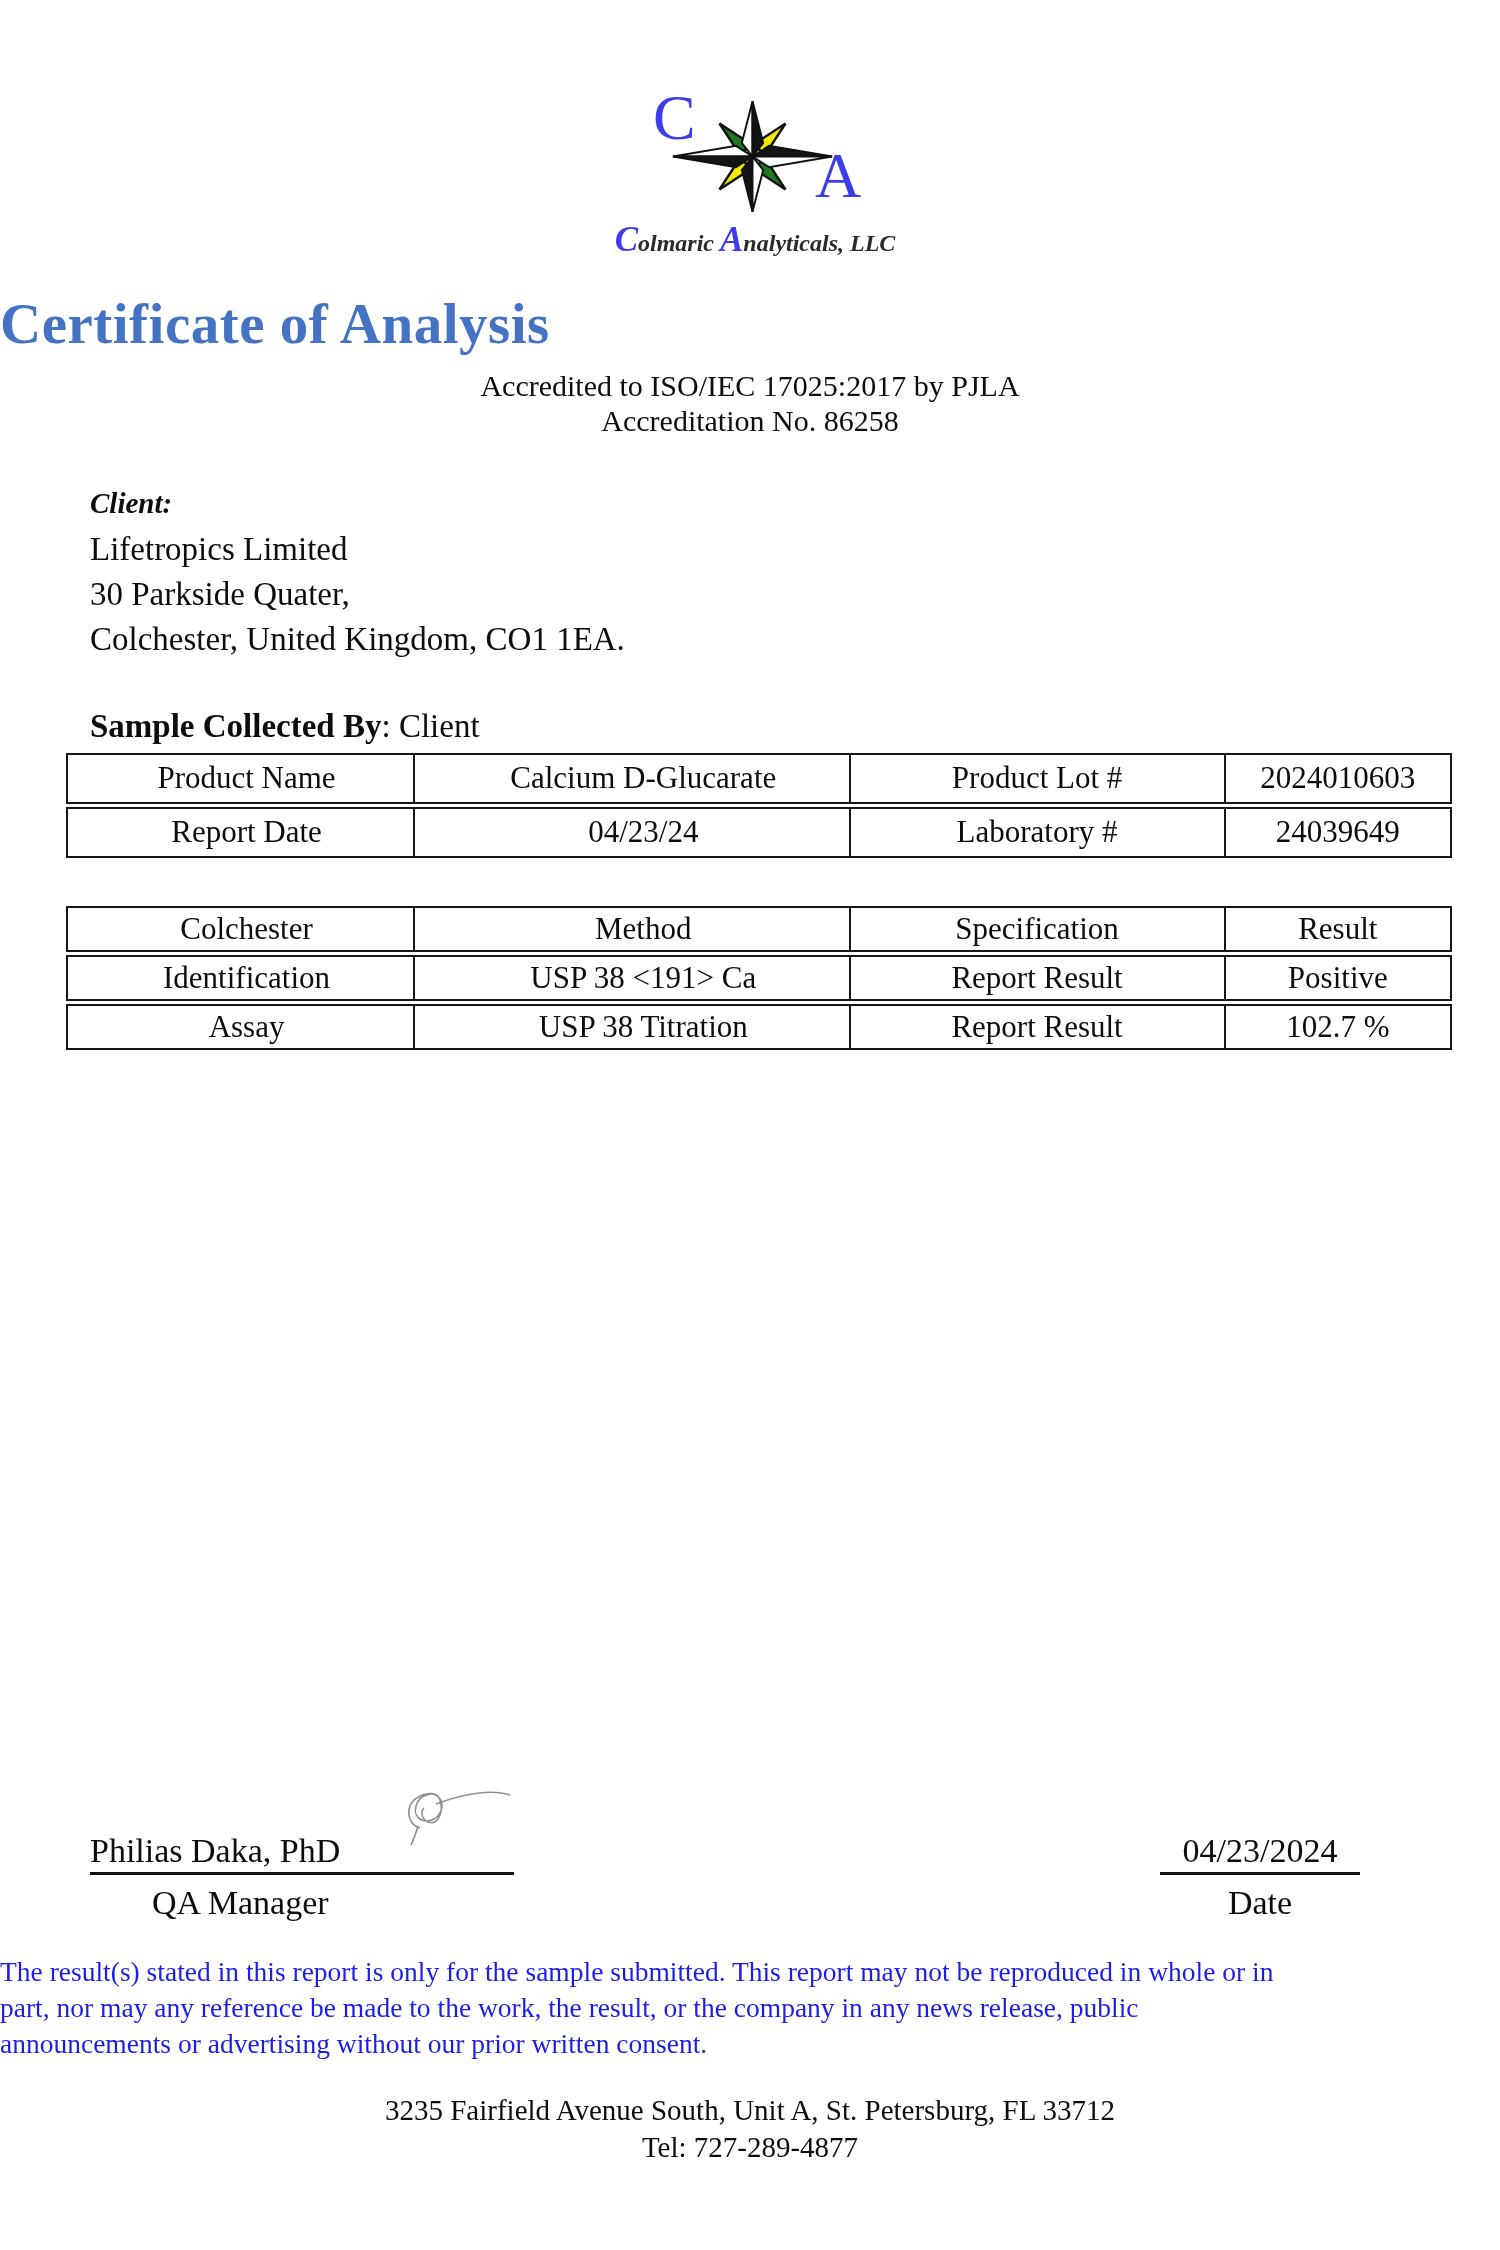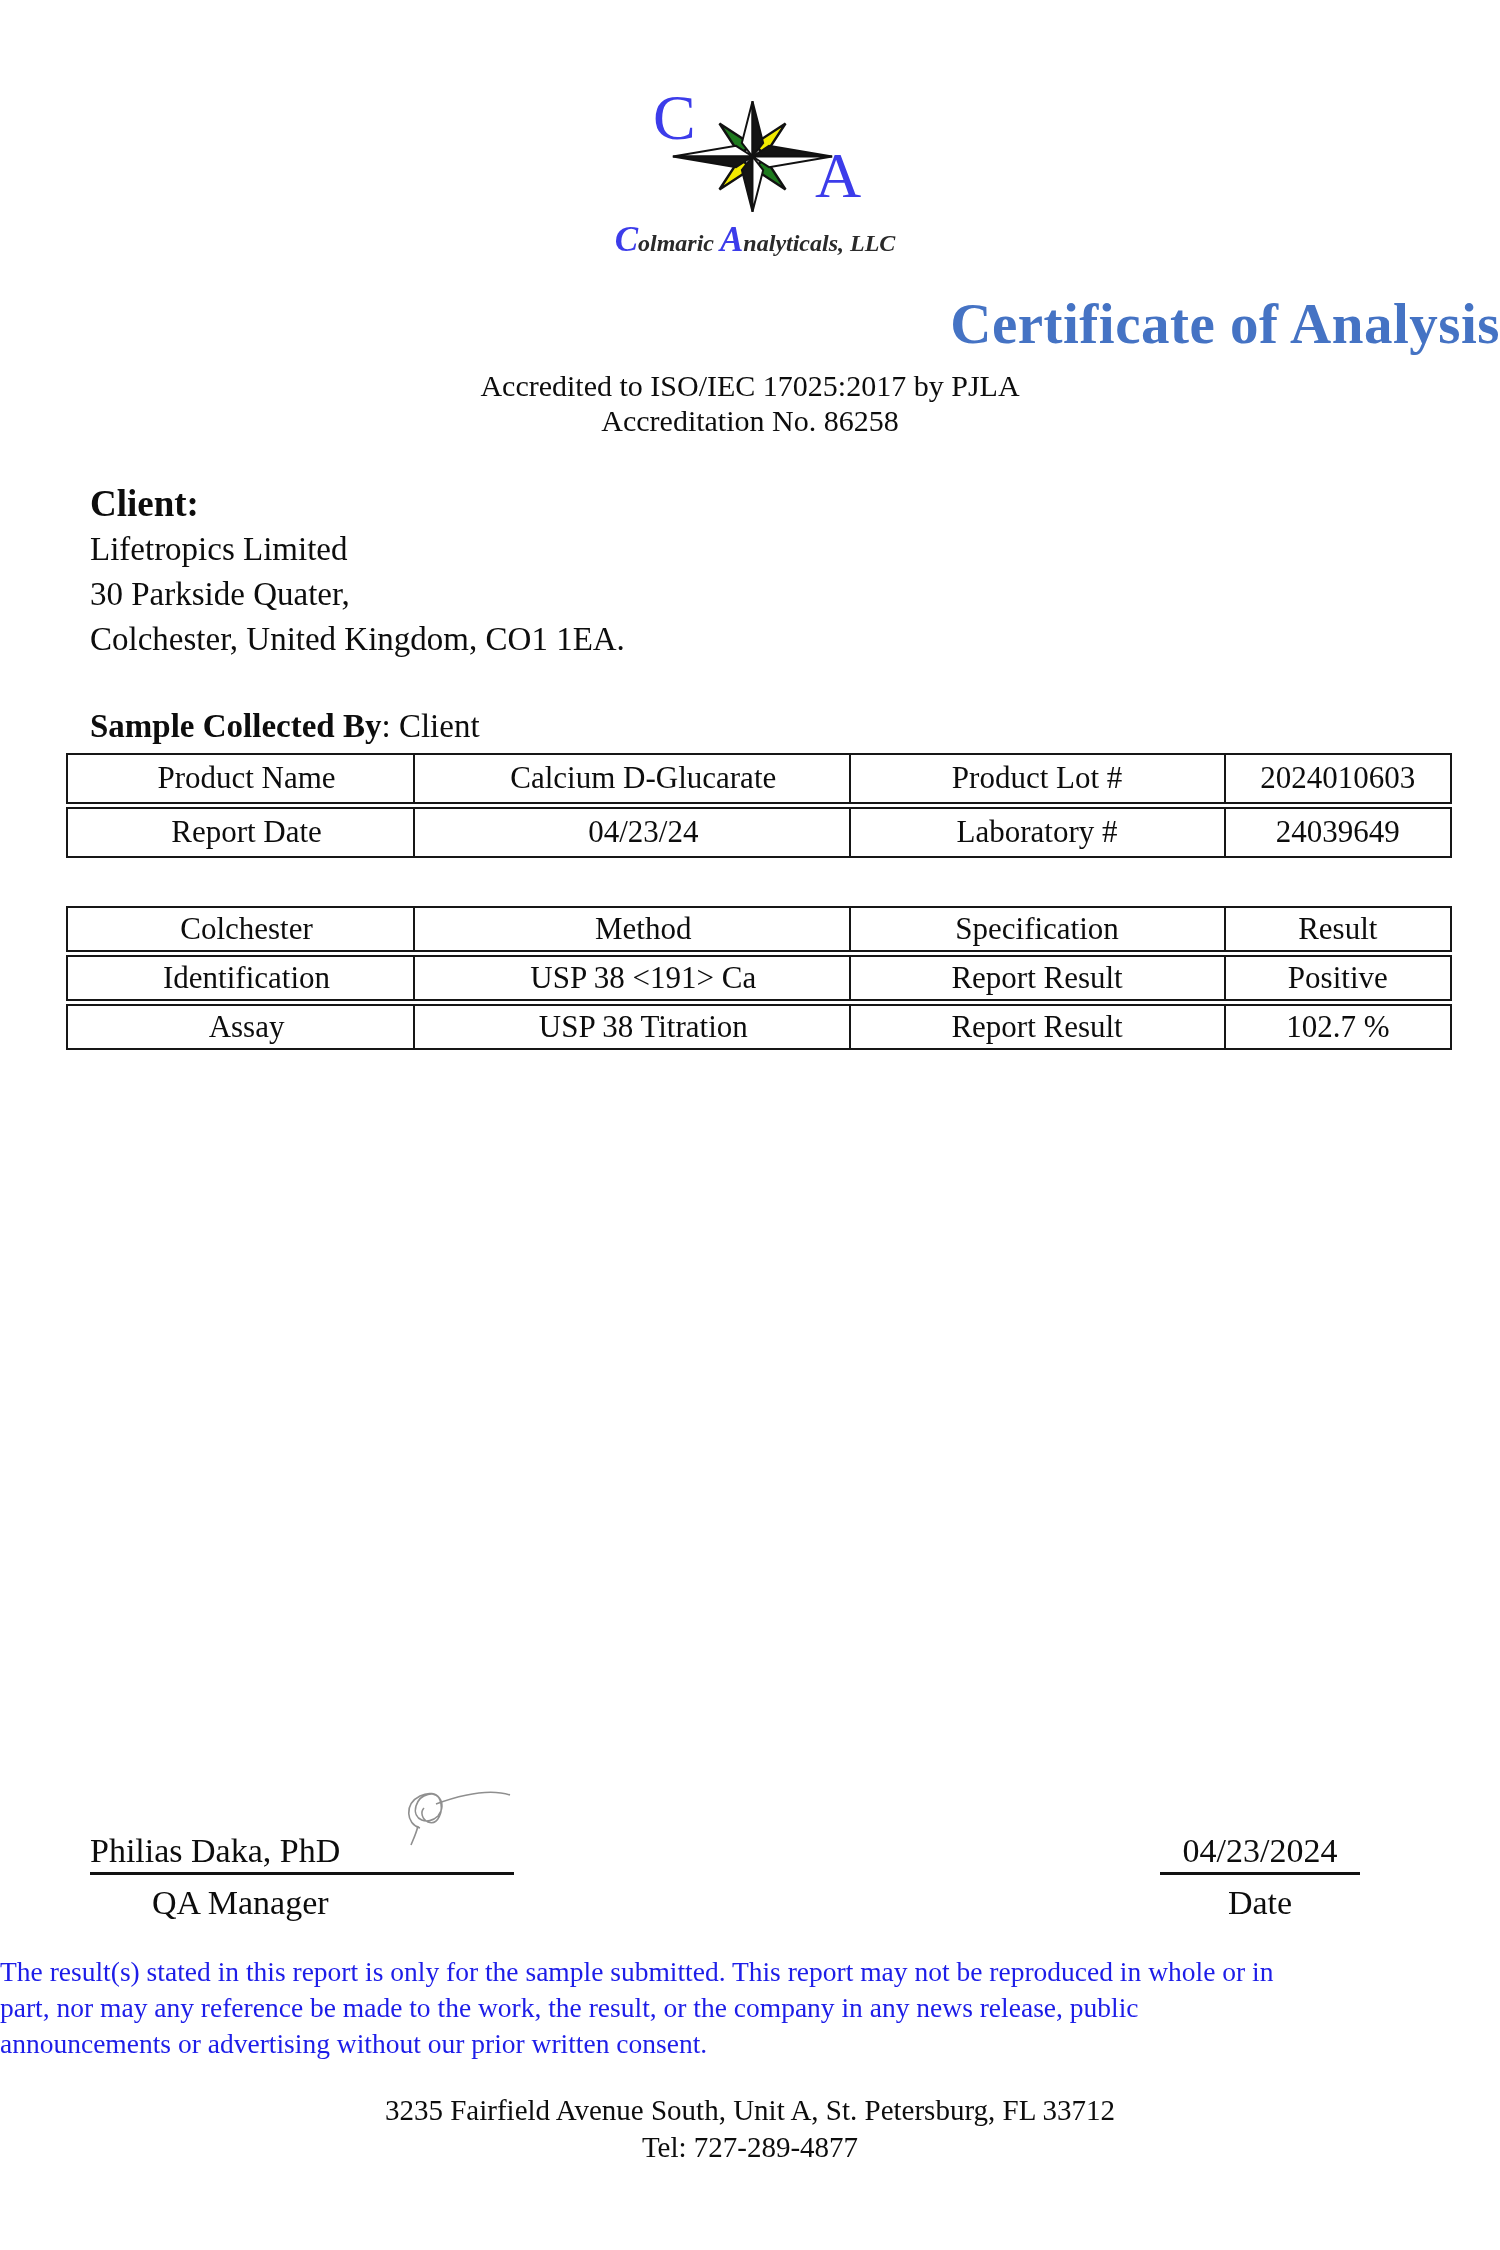--- a/index.html
+++ b/index.html
@@ -15,28 +15,28 @@
   
   .logo-art{position:absolute;left:615px;top:82px;width:280px;height:148px;}
   .logo-letter{position:absolute;font-size:64px;line-height:1;color:#3c3cea;font-family:"Liberation Serif",serif;}
   .logo-c{left:38px;top:4px;}
   .logo-a{left:200px;top:62px;}
   .compass{position:absolute;left:55px;top:16px;}
   .logo-company{position:absolute;left:-40px;top:138px;width:360px;text-align:center;
     font-style:italic;font-weight:bold;font-size:24px;color:#2a2a2a;white-space:nowrap;}
   .logo-company .biginit{font-size:35px;color:#3c3cea;}
   
-  .doc-title{position:absolute;left:0;top:291px;width:100%;text-align:right;
+  .doc-title{position:absolute;left:0;top:291px;width:100%;text-align:left;
     font-size:57px;font-weight:bold;color:#4573c4;letter-spacing:0.5px;}
   .accred{position:absolute;left:0;width:100%;text-align:center;font-size:30px;color:#0d0d0d;}
   .accred-1{top:369px;}
   .accred-2{top:404px;}
   
   .client-block{position:absolute;left:90px;top:480px;font-size:33px;line-height:45px;}
-  .client-label{font-weight:bold;font-size:37px;line-height:47px;}
+  .client-label{font-weight:bold;font-size:29px;line-height:47px;font-style:italic;}
   
   .sample-line{position:absolute;left:90px;top:708px;font-size:33px;}
   .sample-label{font-weight:bold;}
   
   .doc-table{position:absolute;left:66px;width:1386px;}
   .info-table{top:753px;}
   .results-table{top:906px;}
   .t-row{display:flex;border:2px solid #161616;margin-bottom:3px;background:#fff;align-items:center;}
   .info-table .t-row{height:47px;}
   .results-table .t-row{height:42px;}

